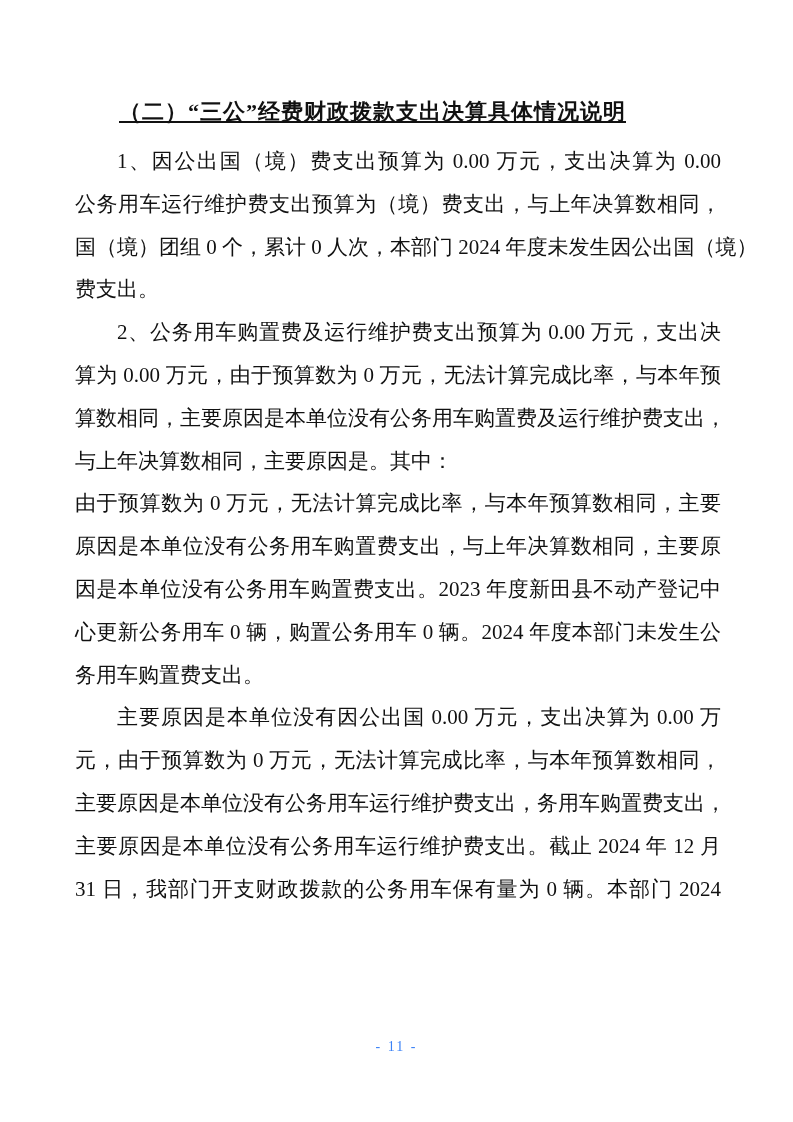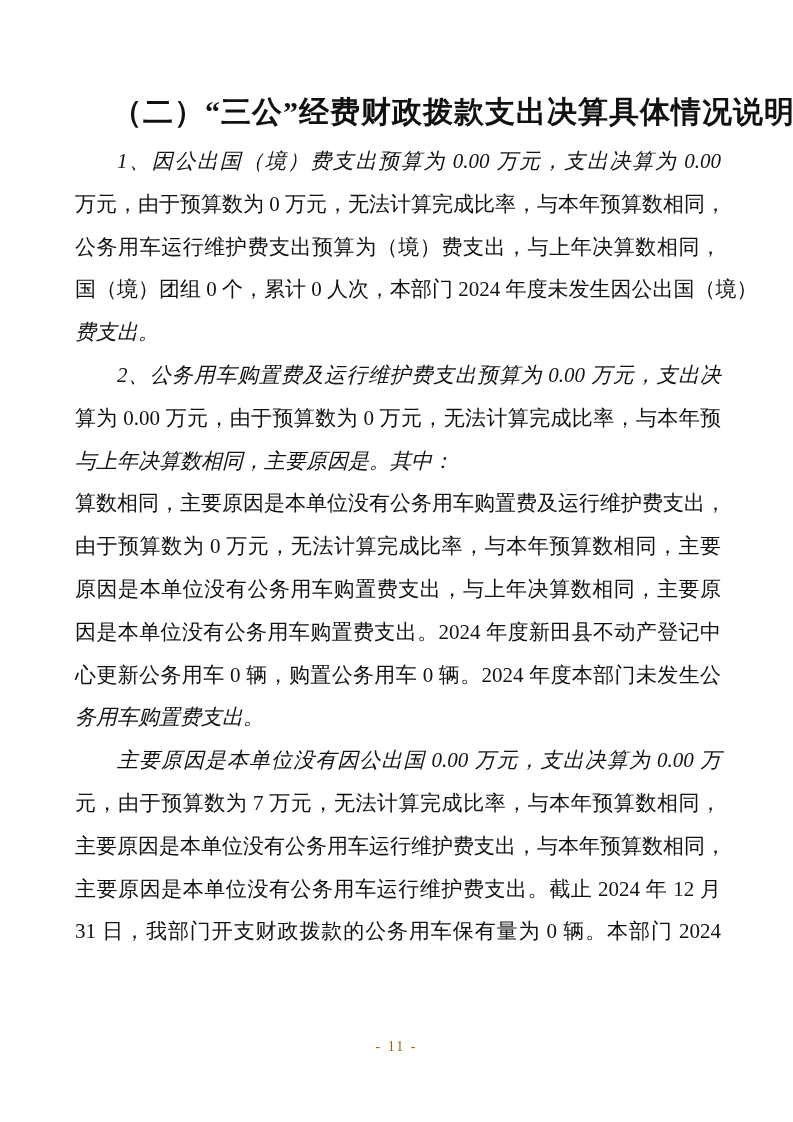--- a/index.html
+++ b/index.html
@@ -12,85 +12,83 @@
     width: 793px;
     height: 1122px;
     margin: 0 auto;
     background: #ffffff;
     color: #111111;
     font-family: "Liberation Serif", "DejaVu Serif", serif;
     overflow: hidden;
   }
   .heading {
     position: absolute;
-    left: 68px;
+    left: 75px;
     top: 97px;
     width: 646px;
-    font-size: 30px;
+    font-size: 22px;
     line-height: 30px;
     font-weight: bold;
     text-indent: 44px;
     letter-spacing: 1px;
     white-space: nowrap;
+    text-decoration: underline;
   }
   .body-lines {
     position: absolute;
     left: 75px;
     top: 140px;
     width: 646px;
     font-size: 21px;
   }
   .line {
     height: 42.8px;
     line-height: 42.8px;
     text-align: justify;
     text-align-last: justify;
     white-space: nowrap;
   }
   .line.indent {
     padding-left: 42px;
-    font-style: italic;
   }
   .line.nojust {
     text-align-last: left;
-    font-style: italic;
   }
   .footer {
     position: absolute;
     left: 0;
     top: 1039px;
     width: 100%;
     text-align: center;
     font-size: 14px;
-    color: #a16207;
+    color: #3b82f6;
     letter-spacing: 2px;
   }
 </style>
 </head>
 <body>
 
 <div class="page">
   <div class="heading">（二）“三公”经费财政拨款支出决算具体情况说明</div>
 
   <div class="body-lines" id="body-lines">
       <div class="line indent">1、因公出国（境）费支出预算为 0.00 万元，支出决算为 0.00</div>
-      <div class="line">万元，由于预算数为 0 万元，无法计算完成比率，与本年预算数相同，</div>
       <div class="line">公务用车运行维护费支出预算为（境）费支出，与上年决算数相同，</div>
       <div class="line">国（境）团组 0 个，累计 0 人次，本部门 2024 年度未发生因公出国（境）</div>
       <div class="line nojust">费支出。</div>
       <div class="line indent">2、公务用车购置费及运行维护费支出预算为 0.00 万元，支出决</div>
       <div class="line">算为 0.00 万元，由于预算数为 0 万元，无法计算完成比率，与本年预</div>
+      <div class="line">算数相同，主要原因是本单位没有公务用车购置费及运行维护费支出，</div>
       <div class="line nojust">与上年决算数相同，主要原因是。其中：</div>
-      <div class="line">算数相同，主要原因是本单位没有公务用车购置费及运行维护费支出，</div>
       <div class="line">由于预算数为 0 万元，无法计算完成比率，与本年预算数相同，主要</div>
       <div class="line">原因是本单位没有公务用车购置费支出，与上年决算数相同，主要原</div>
-      <div class="line">因是本单位没有公务用车购置费支出。2024 年度新田县不动产登记中</div>
+      <div class="line">因是本单位没有公务用车购置费支出。2023 年度新田县不动产登记中</div>
       <div class="line">心更新公务用车 0 辆，购置公务用车 0 辆。2024 年度本部门未发生公</div>
       <div class="line nojust">务用车购置费支出。</div>
       <div class="line indent">主要原因是本单位没有因公出国 0.00 万元，支出决算为 0.00 万</div>
-      <div class="line">元，由于预算数为 7 万元，无法计算完成比率，与本年预算数相同，</div>
-      <div class="line">主要原因是本单位没有公务用车运行维护费支出，与本年预算数相同，</div>
+      <div class="line">元，由于预算数为 0 万元，无法计算完成比率，与本年预算数相同，</div>
+      <div class="line">主要原因是本单位没有公务用车运行维护费支出，务用车购置费支出，</div>
       <div class="line">主要原因是本单位没有公务用车运行维护费支出。截止 2024 年 12 月</div>
       <div class="line">31 日，我部门开支财政拨款的公务用车保有量为 0 辆。本部门 2024</div>
     </div>
 
   <div class="footer">- 11 -</div>
 </div>
 
 </body></html>

